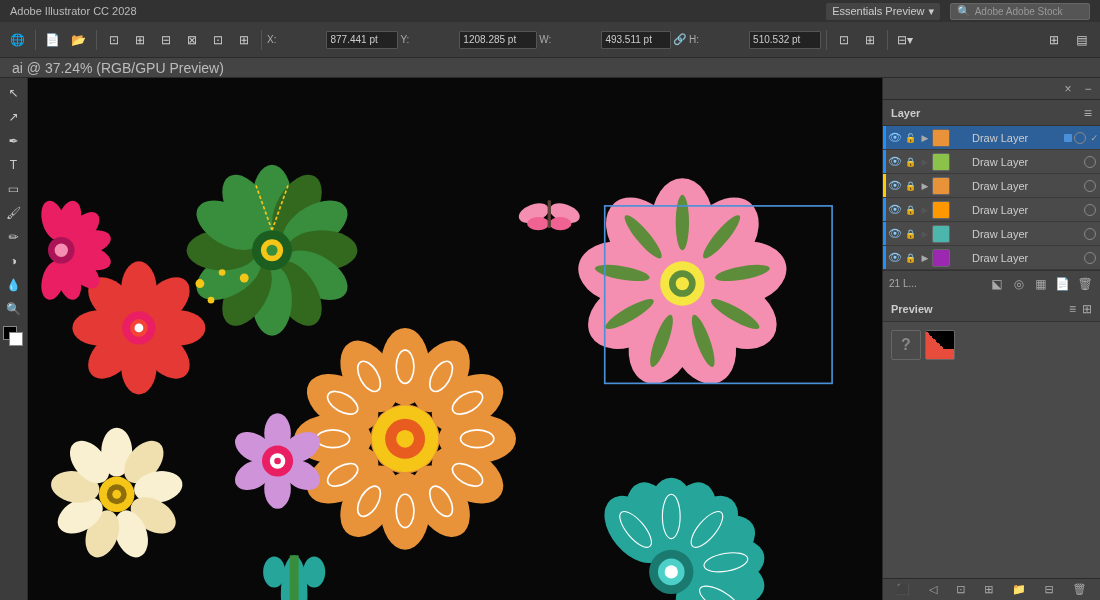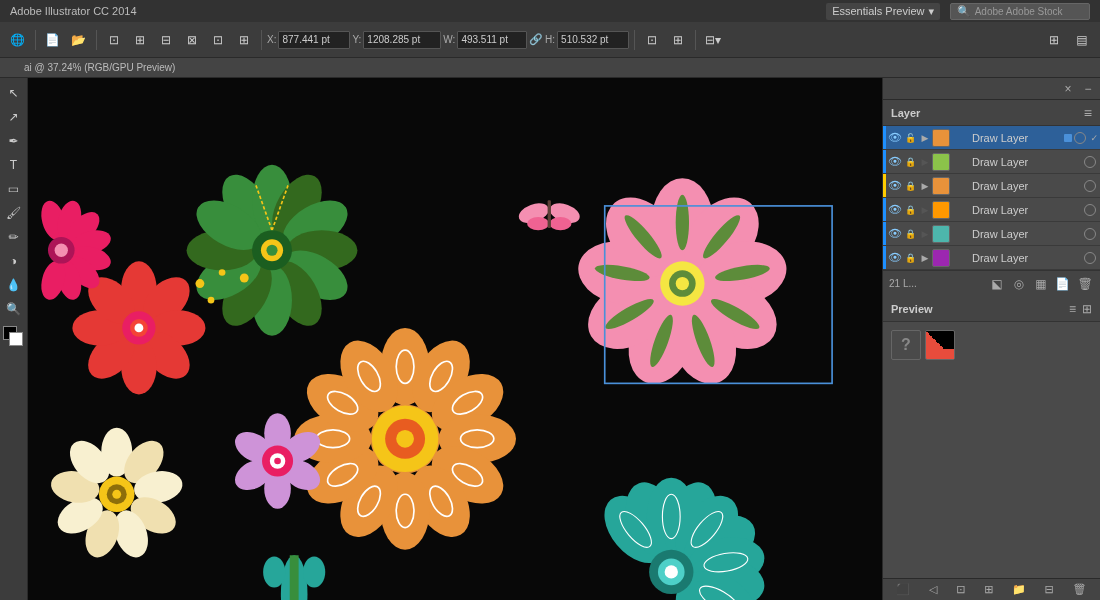--- a/index.html
+++ b/index.html
@@ -94,31 +94,32 @@
     }
     .coord-input {
       background: #222;
       border: 1px solid #555;
       color: #ccc;
       font-size: 10px;
       width: 72px;
       height: 18px;
       padding: 0 3px;
       border-radius: 1px;
+      margin-left: 48px;
     }
 
     
     #doc-tab {
       height: 20px;
       background: #444;
       border-bottom: 1px solid #2a2a2a;
       display: flex;
       align-items: center;
-      padding: 0 24px;
-      font-size: 10px;
+      padding: 0 12px;
+      font-size: 14px;
       color: #bbb;
     }
 
     
     #main-layout {
       display: flex;
       height: calc(600px - 22px - 36px - 20px);
     }
 
     
@@ -383,21 +384,21 @@
       top: 0;
       left: 0;
       width: 100%;
       height: 100%;
     }
   </style>
 </head>
 <body>
 
 <div id="title-bar">
-  <span>Adobe Illustrator CC 2014</span>
+  <span>Adobe Illustrator CC 2028</span>
   <div class="right-section">
     <div class="workspace-selector">
       <span>Essentials Preview</span>
       <span>▾</span>
     </div>
     <div class="search-bar-top">
       <span>🔍</span>
       <span style="font-size:10px;color:#999;">Adobe Adobe Stock</span>
     </div>
   </div>

